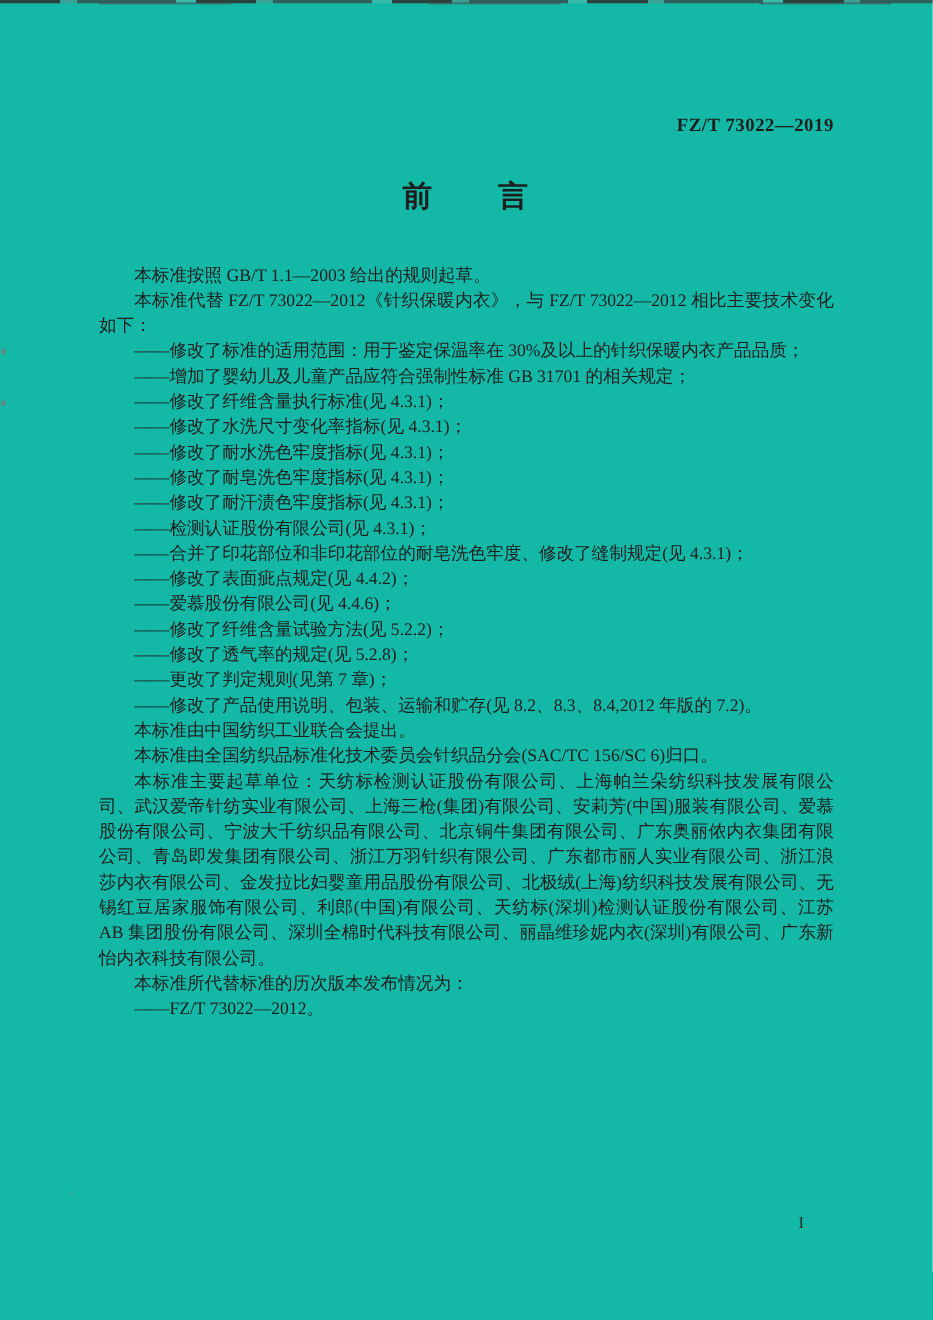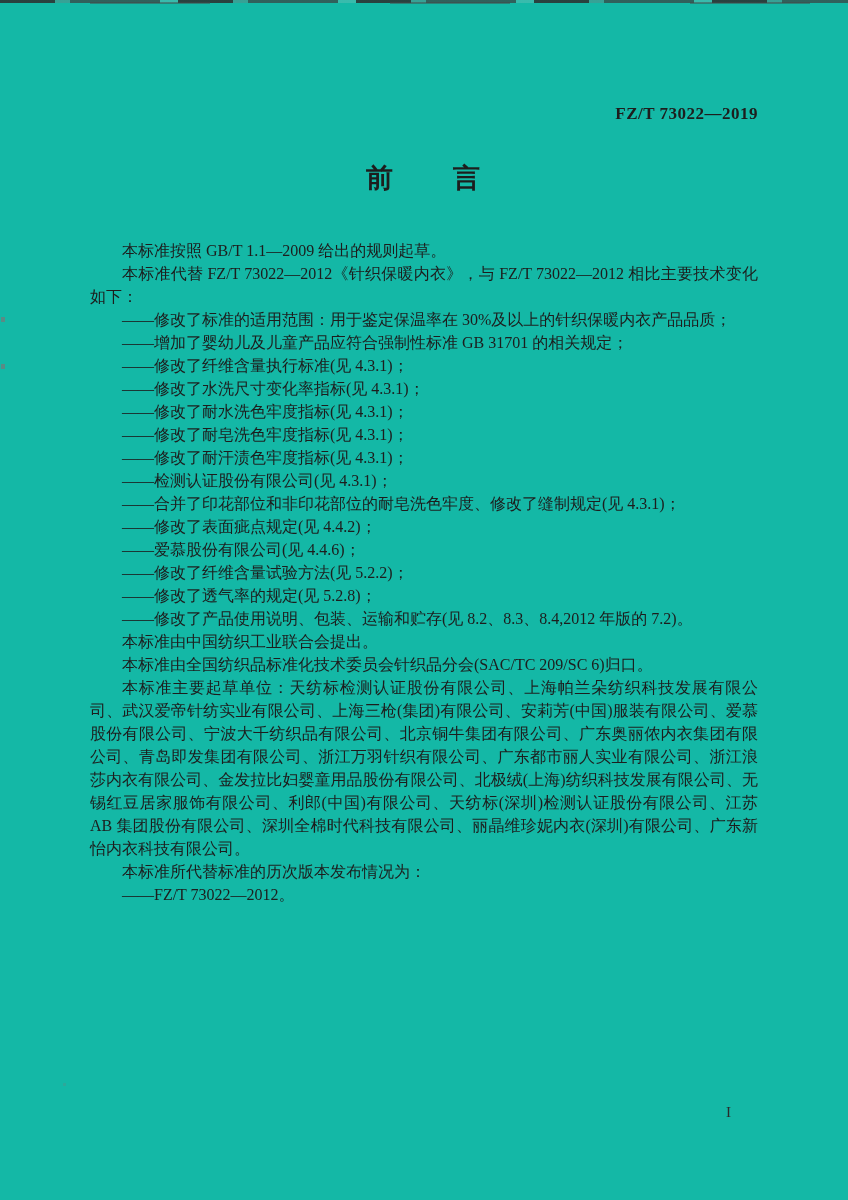--- a/index.html
+++ b/index.html
@@ -98,38 +98,39 @@
   <div class="scan-edge-top2"></div>
   <div class="speck s1"></div>
   <div class="speck s2"></div>
   <div class="speck s3"></div>
 
   <div class="header-code">FZ/T 73022—2019</div>
 
   <h1 class="doc-title">前　　言</h1>
 
   <div class="body-text">
-    <p class="para">本标准按照 GB/T 1.1—2009 给出的规则起草。</p>
+    <p class="para">本标准按照 GB/T 1.1—2003 给出的规则起草。</p>
     <p class="para">本标准代替 FZ/T 73022—2012《针织保暖内衣》，与 FZ/T 73022—2012 相比主要技术变化如下：</p>
     <p class="para">——修改了标准的适用范围：用于鉴定保温率在 30%及以上的针织保暖内衣产品品质；</p>
     <p class="para">——增加了婴幼儿及儿童产品应符合强制性标准 GB 31701 的相关规定；</p>
     <p class="para">——修改了纤维含量执行标准(见 4.3.1)；</p>
     <p class="para">——修改了水洗尺寸变化率指标(见 4.3.1)；</p>
     <p class="para">——修改了耐水洗色牢度指标(见 4.3.1)；</p>
     <p class="para">——修改了耐皂洗色牢度指标(见 4.3.1)；</p>
     <p class="para">——修改了耐汗渍色牢度指标(见 4.3.1)；</p>
     <p class="para">——检测认证股份有限公司(见 4.3.1)；</p>
     <p class="para">——合并了印花部位和非印花部位的耐皂洗色牢度、修改了缝制规定(见 4.3.1)；</p>
     <p class="para">——修改了表面疵点规定(见 4.4.2)；</p>
     <p class="para">——爱慕股份有限公司(见 4.4.6)；</p>
     <p class="para">——修改了纤维含量试验方法(见 5.2.2)；</p>
     <p class="para">——修改了透气率的规定(见 5.2.8)；</p>
+    <p class="para">——更改了判定规则(见第 7 章)；</p>
     <p class="para">——修改了产品使用说明、包装、运输和贮存(见 8.2、8.3、8.4,2012 年版的 7.2)。</p>
     <p class="para">本标准由中国纺织工业联合会提出。</p>
-    <p class="para">本标准由全国纺织品标准化技术委员会针织品分会(SAC/TC 209/SC 6)归口。</p>
+    <p class="para">本标准由全国纺织品标准化技术委员会针织品分会(SAC/TC 156/SC 6)归口。</p>
     <p class="para">本标准主要起草单位：天纺标检测认证股份有限公司、上海帕兰朵纺织科技发展有限公司、武汉爱帝针纺实业有限公司、上海三枪(集团)有限公司、安莉芳(中国)服装有限公司、爱慕股份有限公司、宁波大千纺织品有限公司、北京铜牛集团有限公司、广东奥丽侬内衣集团有限公司、青岛即发集团有限公司、浙江万羽针织有限公司、广东都市丽人实业有限公司、浙江浪莎内衣有限公司、金发拉比妇婴童用品股份有限公司、北极绒(上海)纺织科技发展有限公司、无锡红豆居家服饰有限公司、利郎(中国)有限公司、天纺标(深圳)检测认证股份有限公司、江苏 AB 集团股份有限公司、深圳全棉时代科技有限公司、丽晶维珍妮内衣(深圳)有限公司、广东新怡内衣科技有限公司。</p>
     <p class="para">本标准所代替标准的历次版本发布情况为：</p>
     <p class="para">——FZ/T 73022—2012。</p>
   </div>
 
   <div class="page-number">I</div>
 
 </div>
 
 </body></html>

